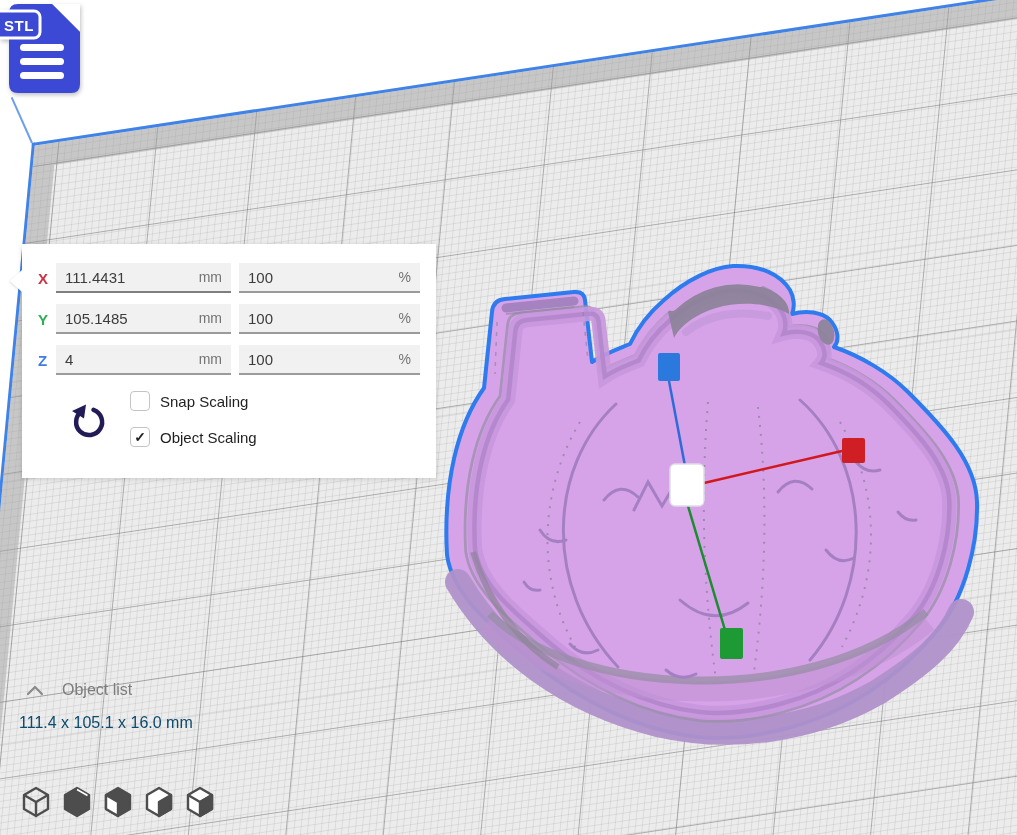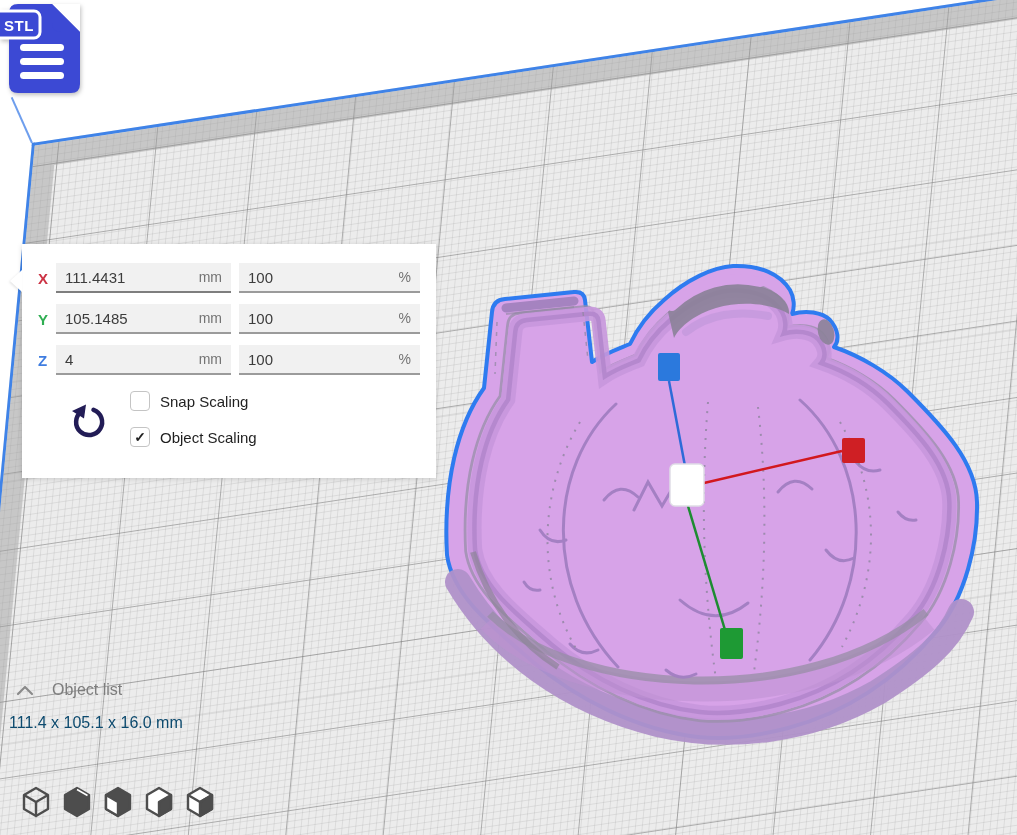--- a/index.html
+++ b/index.html
@@ -88,21 +88,21 @@
   .check-row { display: flex; align-items: center; gap: 10px; }
   .checkbox {
     width: 20px; height: 20px; background: #fff;
     border: 1px solid #c4c4c4; border-radius: 4px;
     display: flex; align-items: center; justify-content: center;
     font-size: 14px; font-weight: bold; color: #222; line-height: 1;
   }
   .check-label { font-size: 15px; color: #1f1f1f; }
 
   
-  .object-panel { position: absolute; left: 8px; top: 678px; z-index: 10; color: #7d7d7d; }
+  .object-panel { position: absolute; left: 18px; top: 678px; z-index: 10; color: #7d7d7d; }
   .obj-row { display: flex; align-items: center; height: 24px; margin-bottom: 12px; }
   .obj-row .ic { width: 22px; margin-right: 16px; display: flex; align-items: center; justify-content: center; }
   .obj-row.row1 .ic { margin-left: 6px; }
   .obj-row.row2 .ic { margin-left: 8px; margin-right: 22px; }
   .obj-text { font-size: 16px; color: #7d7d7d; }
   .dims { font-size: 16px; color: #0c4a6e; margin: 2px 0 0 1px; }
 
   .view-cubes { position: absolute; left: 20px; top: 786px; display: flex; gap: 9px; z-index: 10; }
   .view-cube { width: 32px; height: 32px; cursor: pointer; }
 </style>

